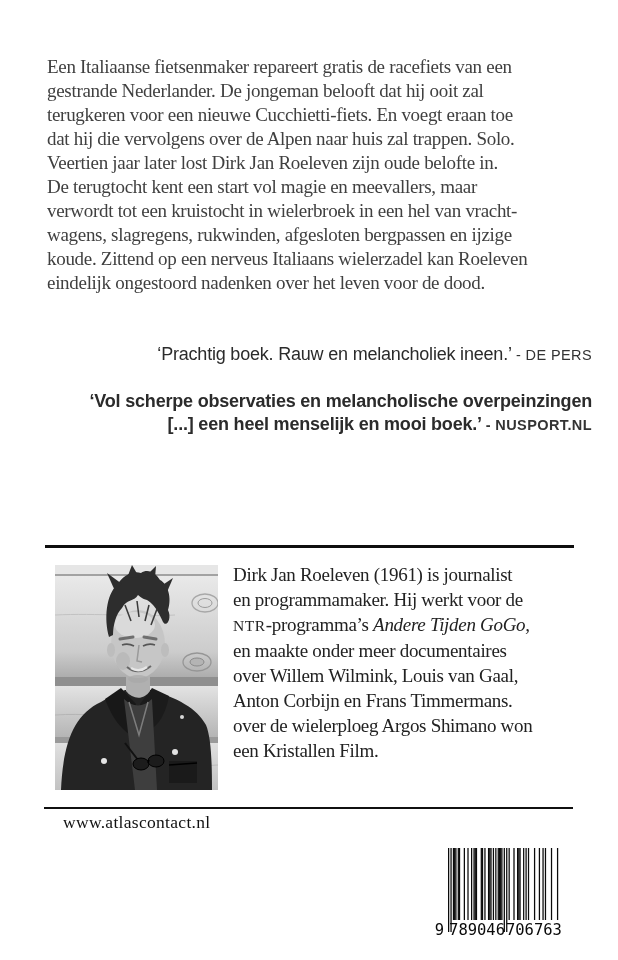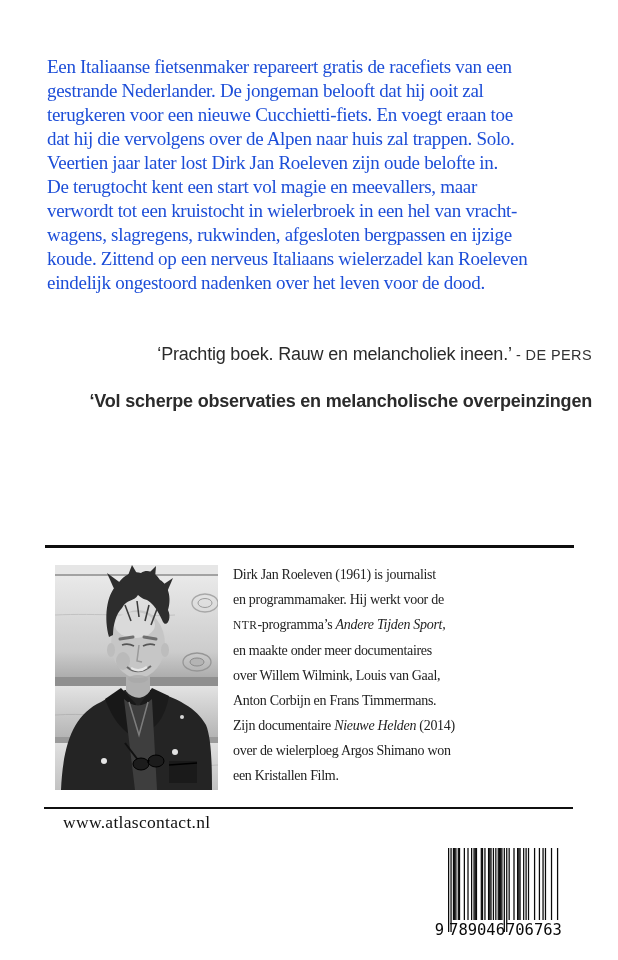--- a/index.html
+++ b/index.html
@@ -5,39 +5,39 @@
   html,body{margin:0;padding:0;background:#888;}
   .page{
     position:relative;width:618px;height:960px;margin:0 auto;
     background:#ffffff;overflow:hidden;
     font-family:"Liberation Serif","DejaVu Serif",serif;color:#1f1f1f;
   }
   .abs{position:absolute;}
   
   .blurb{
     left:47px;top:55px;width:545px;
-    font-size:19px;line-height:24px;letter-spacing:-0.3px;color:#1d4ed8;
+    font-size:19px;line-height:24px;letter-spacing:-0.3px;color:#404040;
   }
   
   .quote{
     left:47px;width:545px;
     font-family:"Liberation Sans","DejaVu Sans",sans-serif;
     font-size:18px;line-height:23px;letter-spacing:-0.2px;color:#2b2b2b;text-align:right;
   }
   .quote-1{top:343px;}
   .quote-2{top:390px;font-weight:bold;}
   .seg-attr{font-size:14.5px;letter-spacing:0.4px;color:#333;}
   
   .divider-top{left:45px;top:545px;width:529px;height:2.5px;background:#0e0e0e;}
   .divider-bottom{left:44px;top:807px;width:529px;height:1.8px;background:#101010;}
   
   .author-photo{left:55px;top:565px;width:163px;height:225px;}
   .bio{
     left:233px;top:562px;width:360px;
-    font-size:14px;line-height:25px;letter-spacing:-0.3px;color:#222;
+    font-size:19px;line-height:25px;letter-spacing:-0.3px;color:#222;
   }
   .seg-i{font-style:italic;}
   .seg-sc{font-size:0.82em;letter-spacing:0.5px;}
   
   .website{left:63px;top:812px;font-size:17.5px;letter-spacing:0.3px;color:#111;}
   .barcode{left:427px;top:846px;width:145px;height:92px;}
   .line{white-space:nowrap;}
 </style>
 </head>
 <body>
@@ -55,20 +55,21 @@
       <div class="line">wagens, slagregens, rukwinden, afgesloten bergpassen en ijzige</div>
       <div class="line">koude. Zittend op een nerveus Italiaans wielerzadel kan Roeleven</div>
       <div class="line">eindelijk ongestoord nadenken over het leven voor de dood.</div>
     </div>
 
   <div class="abs quote quote-1">
       <div class="line"><span class="seg">‘Prachtig boek. Rauw en melancholiek ineen.’ </span><span class="seg seg-attr">- DE PERS</span></div>
     </div>
   <div class="abs quote quote-2">
       <div class="line"><span class="seg">‘Vol scherpe observaties en melancholische overpeinzingen</span></div>
+      <div class="line"><span class="seg">[...] een heel menselijk en mooi boek.’ </span><span class="seg seg-attr">- NUSPORT.NL</span></div>
     </div>
 
   <div class="abs divider-top"></div>
 
   <div class="abs author-photo">
     <svg width="163" height="225" viewBox="0 0 163 225" xmlns="http://www.w3.org/2000/svg">
       <defs>
         <linearGradient id="log1" x1="0" y1="0" x2="0" y2="1">
           <stop offset="0" stop-color="#e9e9e9"></stop>
             <stop offset="0.75" stop-color="#cccccc"></stop>
@@ -148,25 +149,24 @@
       <circle cx="131" cy="208" r="2.5" fill="#dcdcdc"></circle>
       <circle cx="127" cy="152" r="2" fill="#d8d8d8"></circle>
       <rect x="114" y="196" width="28" height="22" fill="#1a1a1a"></rect>
       <path d="M114,200 L142,198" stroke="#000" stroke-width="1.5"></path>
     </svg>
   </div>
 
   <div class="abs bio">
       <div class="line"><span class="seg">Dirk Jan Roeleven (1961) is journalist</span></div>
       <div class="line"><span class="seg">en programmamaker. Hij werkt voor de</span></div>
-      <div class="line"><span class="seg seg-sc">NTR</span><span class="seg">-programma’s </span><span class="seg seg-i">Andere Tijden Sport,</span></div>
+      <div class="line"><span class="seg seg-sc">NTR</span><span class="seg">-programma’s </span><span class="seg seg-i">Andere Tijden GoGo,</span></div>
       <div class="line"><span class="seg">en maakte onder meer documentaires</span></div>
       <div class="line"><span class="seg">over Willem Wilmink, Louis van Gaal,</span></div>
       <div class="line"><span class="seg">Anton Corbijn en Frans Timmermans.</span></div>
-      <div class="line"><span class="seg">Zijn documentaire </span><span class="seg seg-i">Nieuwe Helden</span><span class="seg"> (2014)</span></div>
       <div class="line"><span class="seg">over de wielerploeg Argos Shimano won</span></div>
       <div class="line"><span class="seg">een Kristallen Film.</span></div>
     </div>
 
   <div class="abs divider-bottom"></div>
 
   <div class="abs website">www.atlascontact.nl</div>
 
   <div class="abs barcode"><svg width="145" height="92" viewBox="0 0 145 92">
         <rect x="21.00" y="2" width="1.26" height="84" fill="#0a0a0a"></rect>

